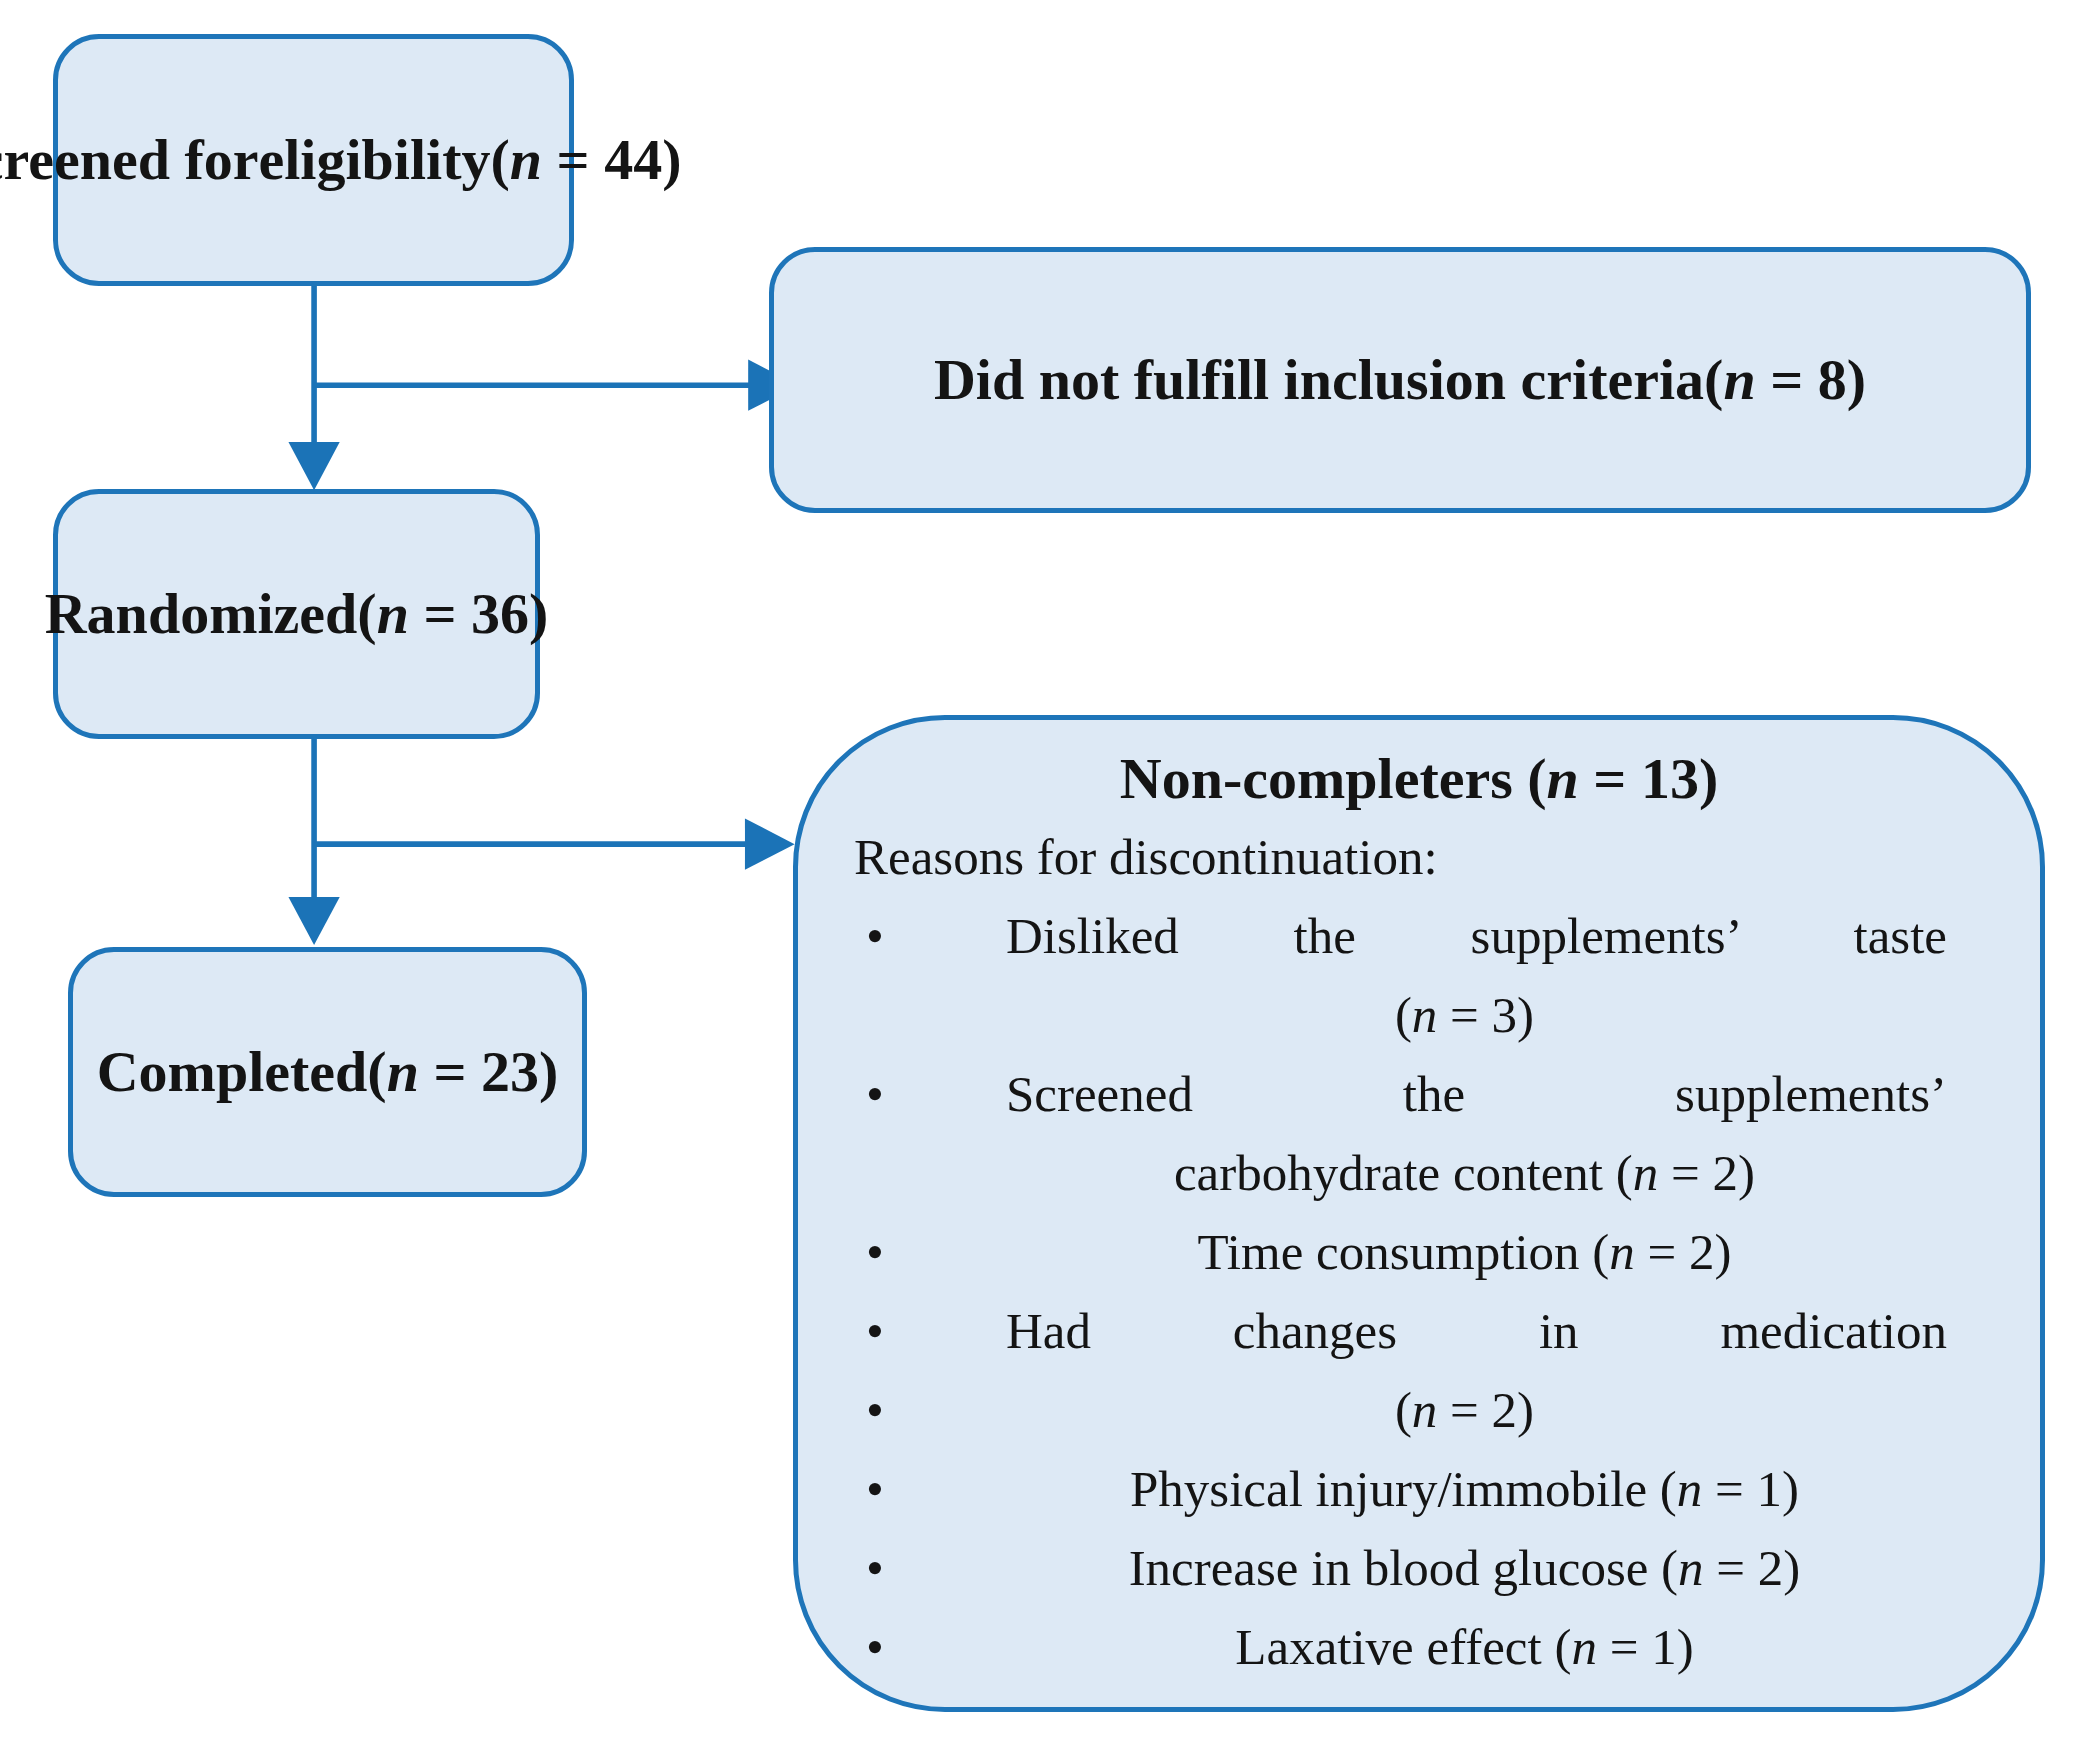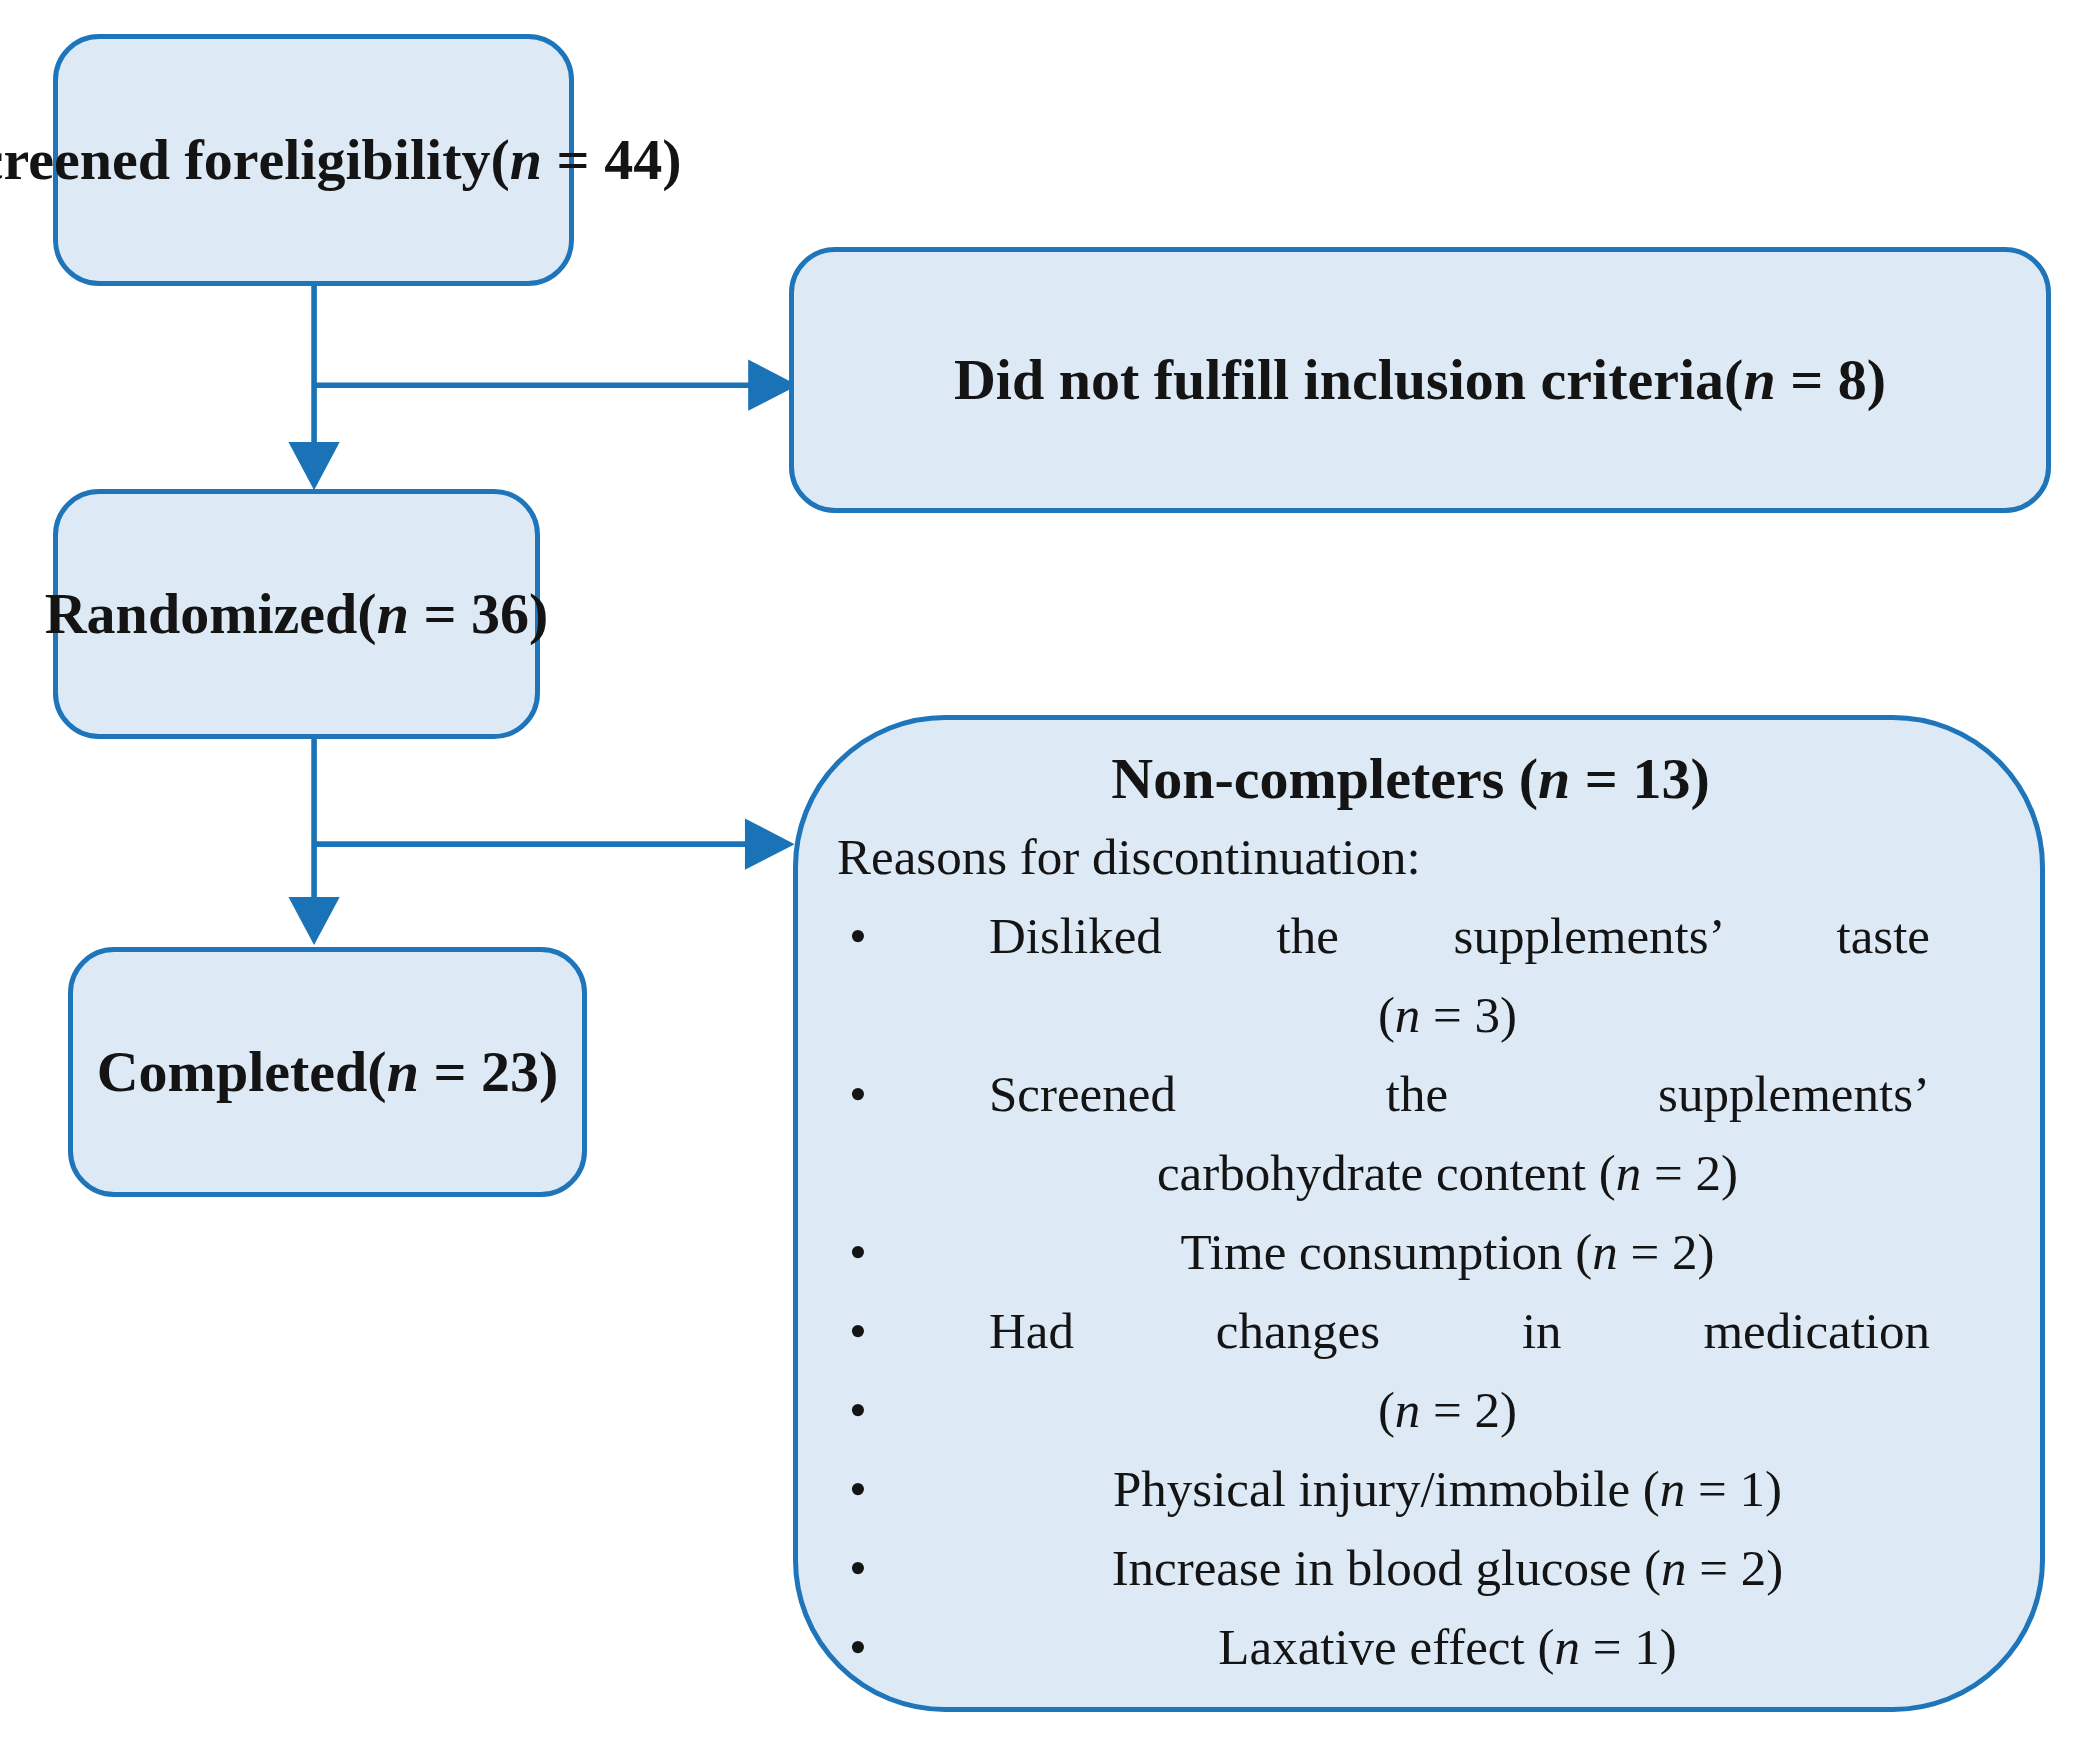--- a/index.html
+++ b/index.html
@@ -21,30 +21,30 @@
   .node{
     position:absolute;z-index:1;
     background:var(--node-fill,#dde9f5);
     border:5.6px solid var(--node-border,#1e75b9);
     border-radius:46px;
     display:flex;flex-direction:row;justify-content:center;align-items:center;
     text-align:center;
     font-weight:bold;font-size:58px;line-height:82px;
   }
   .box-screened   {left:53px;  top:34px;   width:521px;  height:252px;}
-  .box-notincluded{left:789px; top:247px;  width:1262px; height:266px;}
+  .box-notincluded{left:769px; top:247px;  width:1262px; height:266px;}
   .box-randomized {left:53px;  top:489px;  width:487px;  height:250px;}
   .box-completed  {left:68px;  top:947px; width:519px;  height:250px;}
   .panel{
     position:absolute;z-index:1;
     left:793px;top:715px;width:1252px;height:997px;
     background:var(--node-fill,#dde9f5);
     border:5.6px solid var(--node-border,#1e75b9);
     border-radius:152px;
-    padding:19px 56px 8px 39px;
+    padding:19px 56px 8px 56px;
     font-size:51px;line-height:79px;
   }
   .ptitle{font-weight:bold;font-size:58px;text-align:center;line-height:79px;}
   .psub{text-align:left;}
   .reason{display:flex;align-items:flex-start;}
   .dot{flex:0 0 128px;padding-left:12px;line-height:79px;}
   .rtext{flex:0 0 965px;max-width:965px;}
   .rline{display:block;text-align:center;}
   .rline.stretch{text-align:justify;text-align-last:justify;margin-left:24px;}
   .nline{white-space:nowrap;}

